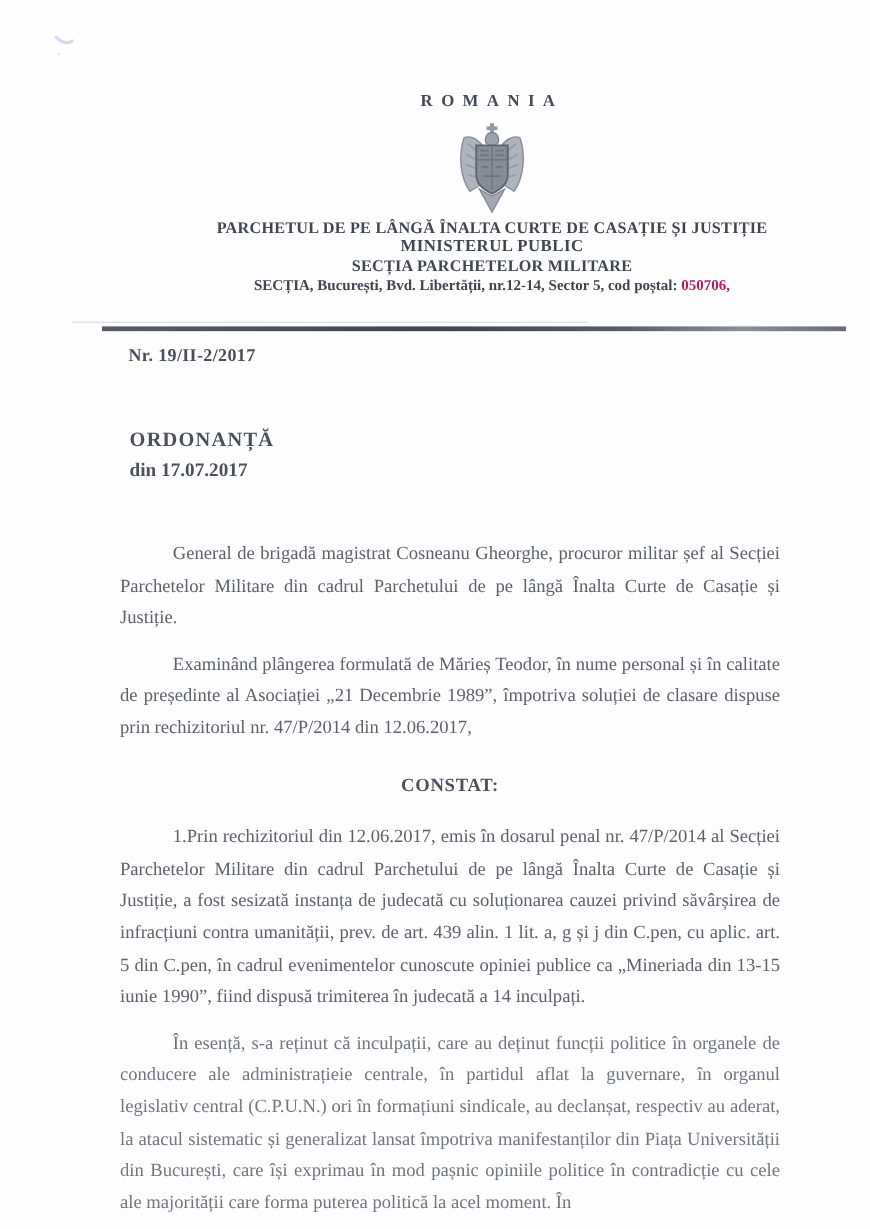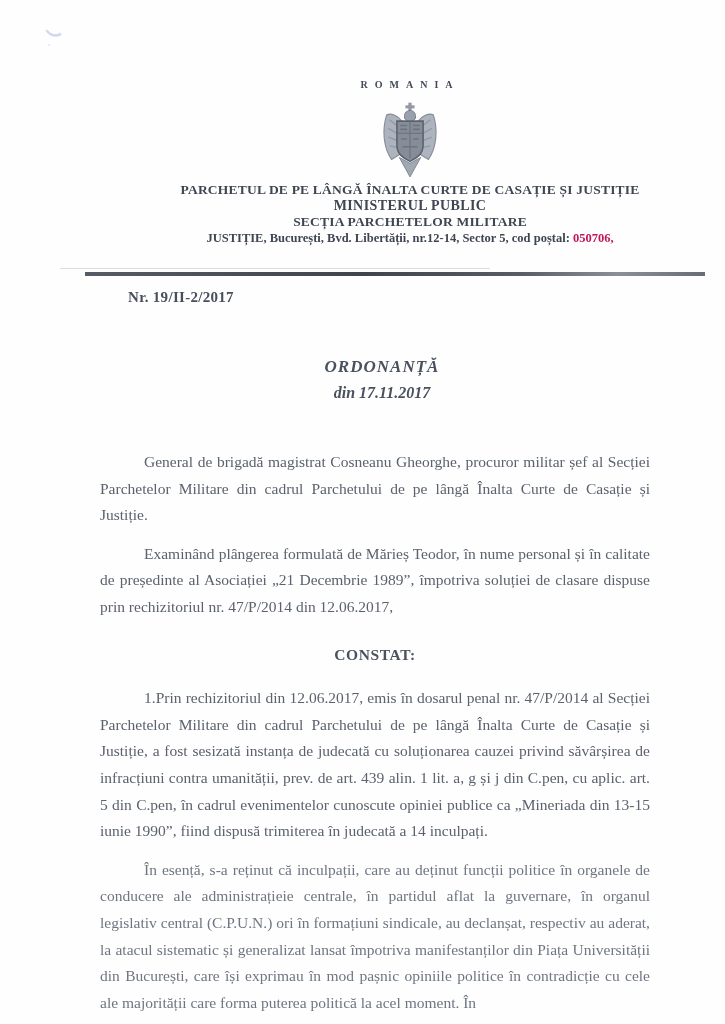--- a/index.html
+++ b/index.html
@@ -13,21 +13,21 @@
 
   
   .scan-mark{position:absolute;left:44px;top:24px;opacity:.85;}
 
   
   .letterhead{
     position:absolute;top:76px;left:95px;width:630px;
     text-align:center;color:#3e4652;
   }
   .country{
-    font-size:10px;font-weight:bold;letter-spacing:7px;
+    font-size:14px;font-weight:bold;letter-spacing:7px;
     line-height:18px;color:#424a57;
   }
   .emblem{margin:8px auto 2px auto;width:64px;height:78px;}
   .lh-line{font-weight:bold;line-height:16px;}
   .lh-ministry{font-size:14px;letter-spacing:.4px;}
   .lh-office{font-size:13.5px;letter-spacing:.2px;}
   .lh-addr{font-size:12.5px;}
   .postal-faded{color:#be185d;}
   .email-addr{
     border-bottom:1.5px solid #4a5160;padding-bottom:1px;letter-spacing:.4px;
@@ -37,25 +37,25 @@
   .thin-rule{
     position:absolute;top:268px;left:60px;width:430px;height:1px;
     background:#dadce2;
   }
   .rule{
     position:absolute;top:272px;left:85px;width:620px;height:3.5px;
     background:linear-gradient(to right,#565c66,#3f454f 45%,#565d67 70%,#8a9098 86%,#666d77);
   }
 
   .refnum{
-    position:absolute;top:289px;left:128px;
+    position:absolute;top:289px;left:107px;
     font-size:15px;font-weight:bold;color:#474f5c;letter-spacing:.3px;
   }
 
-  .title-block{position:absolute;top:356px;left:82px;width:600px;text-align:center;color:#49515e;font-style:italic;}
+  .title-block{position:absolute;top:356px;left:108px;width:600px;text-align:left;color:#49515e;}
   .doc-title{font-size:17px;font-weight:bold;letter-spacing:1px;line-height:22px;}
   .doc-date{font-size:16px;font-weight:bold;line-height:22px;margin-top:4px;}
 
   
   .body-text{
     position:absolute;top:437px;left:88px;width:574px;
     font-size:15.5px;line-height:26.6px;color:#5a626c;
     text-align:justify;
   }
   .body-text p{margin:12px;text-indent:44px;}
@@ -100,35 +100,35 @@
           <path d="M23 24 h7 M36 24 h7 M23 28 h7 M36 28 h7 M24 38 h6 M36 38 h6 M25 46 h16" stroke="#626975" stroke-width="1.6" fill="none"></path>
         </g>
       </svg>
     </div>
 
     <div class="lh-line lh-office">PARCHETUL DE PE LÂNGĂ ÎNALTA CURTE DE CASAȚIE ȘI JUSTIȚIE</div>
     <div class="lh-line lh-ministry">MINISTERUL PUBLIC</div>
     <div class="lh-line lh-office">SECȚIA PARCHETELOR MILITARE</div>
 
     <div class="lh-line lh-addr">
-      <span>JUSTIȚIE, București, Bvd. Libertății, nr.12-14, Sector 5, cod poștal:</span>
+      <span>SECȚIA, București, Bvd. Libertății, nr.12-14, Sector 5, cod poștal:</span>
       <span class="postal-faded">050706,</span>
     </div>
 
 
   </header>
 
   <div class="thin-rule"></div>
   <div class="rule"></div>
 
   <div class="refnum">Nr. 19/II-2/2017</div>
 
   <div class="title-block">
     <div class="doc-title">ORDONANȚĂ</div>
-    <div class="doc-date">din 17.11.2017</div>
+    <div class="doc-date">din 17.07.2017</div>
   </div>
 
   <main class="body-text">
     <p>General de brigadă magistrat Cosneanu Gheorghe, procuror militar șef al Secției Parchetelor Militare din cadrul Parchetului de pe lângă Înalta Curte de Casație și Justiție.</p>
     <p>Examinând plângerea formulată de Mărieș Teodor, în nume personal și în calitate de președinte al Asociației „21 Decembrie 1989”, împotriva soluției de clasare dispuse prin rechizitoriul nr. 47/P/2014 din 12.06.2017,</p>
     <div class="constat">CONSTAT:</div>
     <p>1.Prin rechizitoriul din 12.06.2017, emis în dosarul penal nr. 47/P/2014 al Secției Parchetelor Militare din cadrul Parchetului de pe lângă Înalta Curte de Casație și Justiție, a fost sesizată instanța de judecată cu soluționarea cauzei privind săvârșirea de infracțiuni contra umanității, prev. de art. 439 alin. 1 lit. a, g și j din C.pen, cu aplic. art. 5 din C.pen, în cadrul evenimentelor cunoscute opiniei publice ca „Mineriada din 13-15 iunie 1990”, fiind dispusă trimiterea în judecată a 14 inculpați.</p>
     <p class="p-light">În esență, s-a reținut că inculpații, care au deținut funcții politice în organele de conducere ale administrațieie centrale, în partidul aflat la guvernare, în organul legislativ central (C.P.U.N.) ori în formațiuni sindicale, au declanșat, respectiv au aderat, la atacul sistematic și generalizat lansat împotriva manifestanților din Piața Universității din București, care își exprimau în mod pașnic opiniile politice în contradicție cu cele ale majorității care forma puterea politică la acel moment. În</p>
   </main>
 

